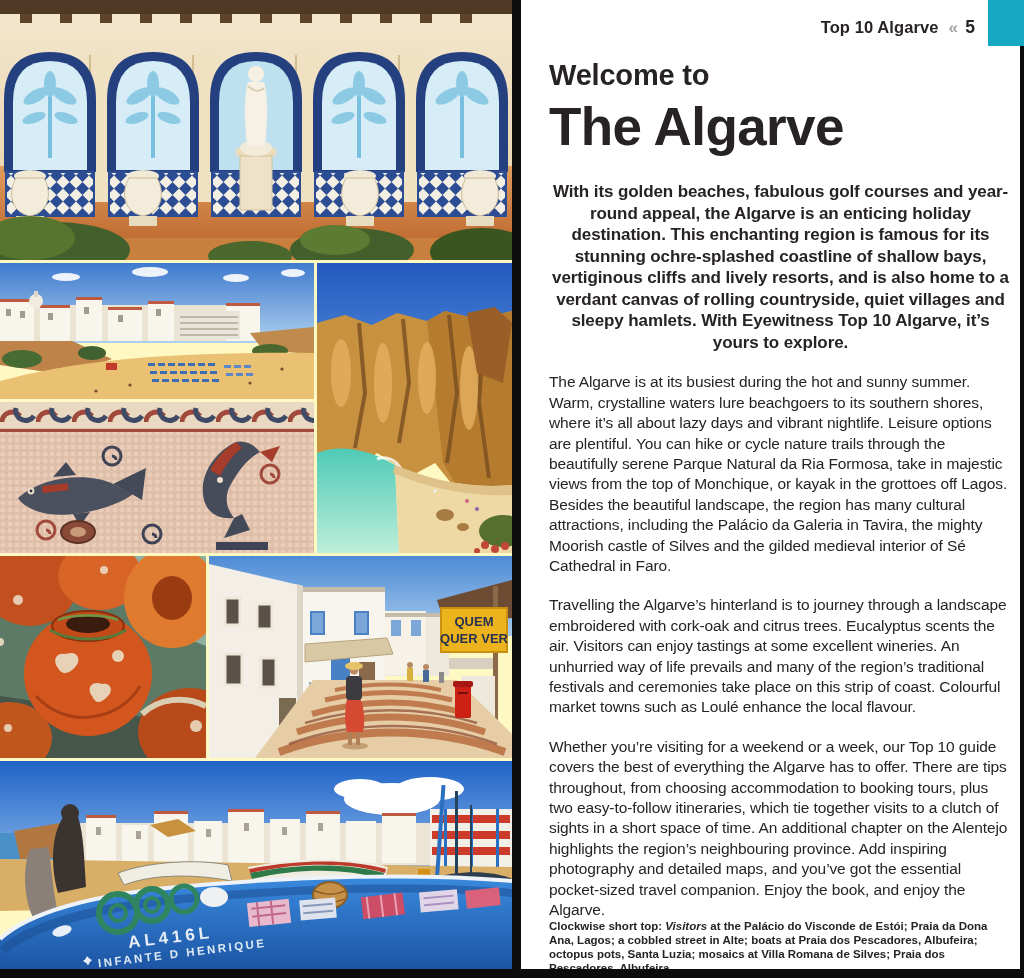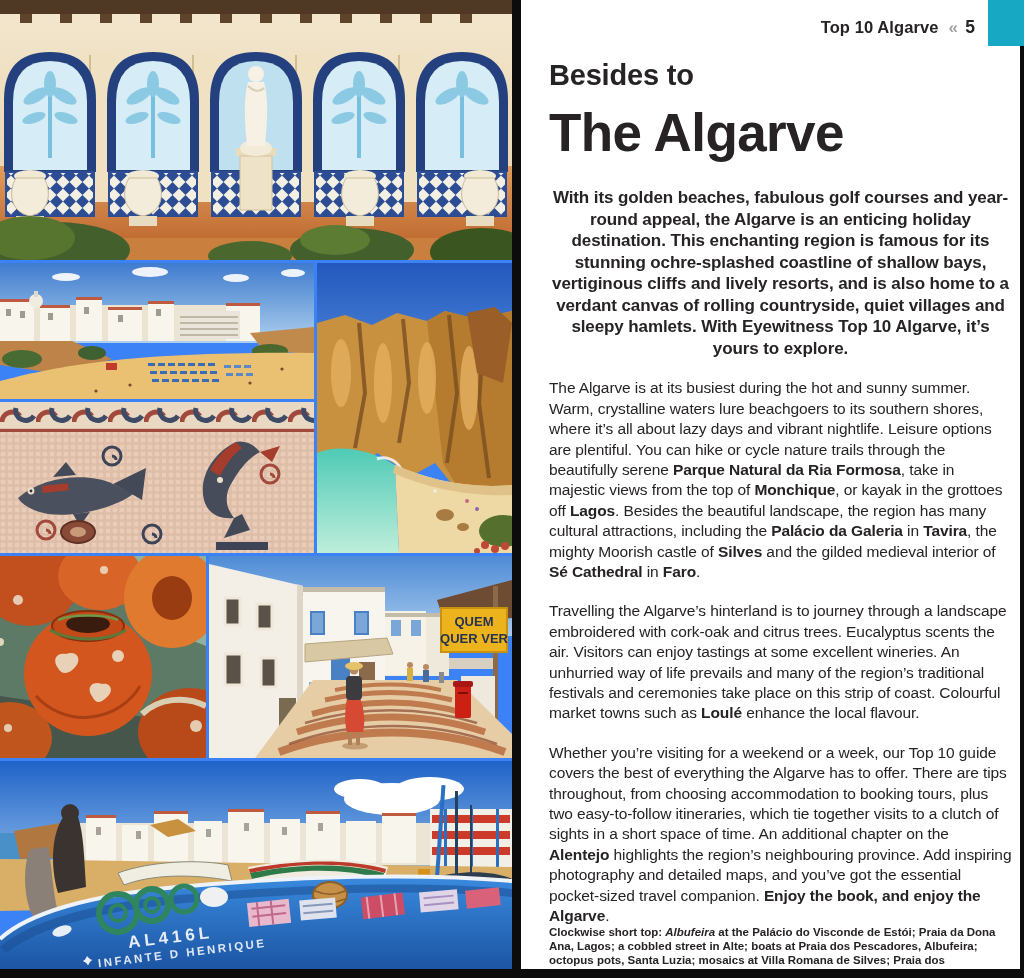--- a/index.html
+++ b/index.html
@@ -4,42 +4,42 @@
 <style>
   html,body{margin:0;padding:0;background:#777;}
   .screen{position:relative;width:1024px;height:978px;background:#fff;overflow:hidden;
           font-family:"Liberation Sans","DejaVu Sans",sans-serif;color:#272324;margin:0 auto;}
   
   .edge-right{position:absolute;top:0;right:0;width:4px;height:978px;background:#0c0c0c;z-index:2;}
   .edge-bottom{position:absolute;left:0;bottom:0;width:1024px;height:9px;background:#0c0c0c;z-index:2;}
   .divider{position:absolute;left:512px;top:0;width:9px;height:969px;background:#0c0c0c;z-index:2;}
   .teal-square{position:absolute;left:988px;top:0;width:36px;height:46px;background:#17a9c3;z-index:3;}
   
-  .collage{position:absolute;left:0;top:0;width:512px;height:969px;background:#3b82f6;}
+  .collage{position:absolute;left:0;top:0;width:512px;height:969px;background:#fef9c3;}
   .photo{position:absolute;overflow:hidden;}
   .photo svg{display:block;width:100%;height:100%;}
   .ph-azulejos{left:0;top:0;width:512px;height:260px;}
   .ph-town{left:0;top:263px;width:314px;height:136px;}
   .ph-cliffs{left:317px;top:263px;width:195px;height:290px;}
   .ph-mosaic{left:0;top:402px;width:314px;height:151px;}
   .ph-pots{left:0;top:556px;width:206px;height:202px;}
   .ph-street{left:209px;top:556px;width:303px;height:202px;}
   .ph-boats{left:0;top:761px;width:512px;height:208px;}
   
   .content{position:absolute;left:521px;top:0;width:499px;height:969px;display:flex;flex-direction:column;box-sizing:border-box;}
   .page-header{text-align:right;padding:17px 45px 0 0;font-size:16.5px;font-weight:700;letter-spacing:.1px;}
   .page-header .chev{color:#a2a2a2;font-weight:700;margin:0 7px 0 10px;font-size:17px;}
   .page-header .num{font-size:17.5px;}
   .teal-rule{height:3px;background:#17a9c3;margin:9px 35px 0 0;}
   .title-block{padding-left:28px;}
   .kicker{font-size:29px;font-weight:700;line-height:1.08;margin-top:13px;letter-spacing:-.2px;}
-  .main-title{font-size:53px;font-weight:700;line-height:1.0;margin-top:15px;letter-spacing:-.6px;}
+  .main-title{font-size:53px;font-weight:700;line-height:1.0;margin-top:9px;letter-spacing:-.6px;}
   .intro{margin:28px 8px 0 28px;font-size:17px;line-height:21.5px;font-weight:700;letter-spacing:-.1px;text-align:center;}
   p.body{margin:19px 8px 0 28px;font-size:15.5px;line-height:20.4px;letter-spacing:-.1px;}
-  .b{font-weight:700;text-align:center;}
+  .b{font-weight:400;text-align:center;}
   .i{font-style:italic;}
   .caption{margin:auto 8px 28px 28px;font-size:11.5px;line-height:13.9px;font-weight:700;}
 </style>
 </head>
 <body>
 
 <div class="screen">
 
   <div class="collage">
 
@@ -677,29 +677,29 @@
   <div class="divider"></div>
 
   <div class="content">
 
     <div class="page-header">
       <span>Top 10 Algarve</span><span class="chev">«</span><span class="num">5</span>
     </div>
     <div class="teal-rule"></div>
 
     <div class="title-block">
-      <div class="kicker">Besides to</div>
+      <div class="kicker">Welcome to</div>
       <div class="main-title">The Algarve</div>
     </div>
 
     <p class="intro">With its golden beaches, fabulous golf courses and year-round appeal, the Algarve is an enticing holiday destination. This enchanting region is famous for its stunning ochre-splashed coastline of shallow bays, vertiginous cliffs and lively resorts, and is also home to a verdant canvas of rolling countryside, quiet villages and sleepy hamlets. With Eyewitness Top 10 Algarve, it’s yours to explore.</p>
 
     <p class="body"><span>The Algarve is at its busiest during the hot and sunny summer. Warm, crystalline waters lure beachgoers to its southern shores, where it’s all about lazy days and vibrant nightlife. Leisure options are plentiful. You can hike or cycle nature trails through the beautifully serene </span><span class="b">Parque Natural da Ria Formosa</span><span>, take in majestic views from the top of </span><span class="b">Monchique</span><span>, or kayak in the grottoes off </span><span class="b">Lagos</span><span>. Besides the beautiful landscape, the region has many cultural attractions, including the </span><span class="b">Palácio da Galeria</span><span> in </span><span class="b">Tavira</span><span>, the mighty Moorish castle of </span><span class="b">Silves</span><span> and the gilded medieval interior of </span><span class="b">Sé Cathedral</span><span> in </span><span class="b">Faro</span><span>.</span></p>
     <p class="body"><span>Travelling the Algarve’s hinterland is to journey through a landscape embroidered with cork-oak and citrus trees. Eucalyptus scents the air. Visitors can enjoy tastings at some excellent wineries. An unhurried way of life prevails and many of the region’s traditional festivals and ceremonies take place on this strip of coast. Colourful market towns such as </span><span class="b">Loulé</span><span> enhance the local flavour.</span></p>
     <p class="body"><span>Whether you’re visiting for a weekend or a week, our Top 10 guide covers the best of everything the Algarve has to offer. There are tips throughout, from choosing accommodation to booking tours, plus two easy-to-follow itineraries, which tie together visits to a clutch of sights in a short space of time. An additional chapter on the </span><span class="b">Alentejo</span><span> highlights the region’s neighbouring province. Add inspiring photography and detailed maps, and you’ve got the essential pocket-sized travel companion. </span><span class="b">Enjoy the book, and enjoy the Algarve</span><span>.</span></p>
 
-    <p class="caption"><span>Clockwise short top: </span><span class="i">Albufeira</span><span> at the Palácio do Visconde de Estói; Praia da Dona Ana, Lagos; a cobbled street in Alte; boats at Praia dos Pescadores, Albufeira; octopus pots, Santa Luzia; mosaics at Villa Romana de Silves; Praia dos Pescadores, Albufeira</span></p>
+    <p class="caption"><span>Clockwise short top: </span><span class="i">Visitors</span><span> at the Palácio do Visconde de Estói; Praia da Dona Ana, Lagos; a cobbled street in Alte; boats at Praia dos Pescadores, Albufeira; octopus pots, Santa Luzia; mosaics at Villa Romana de Silves; Praia dos Pescadores, Albufeira</span></p>
   </div>
 
   <div class="teal-square"></div>
   <div class="edge-right"></div>
   <div class="edge-bottom"></div>
 </div>
 
 </body></html>

